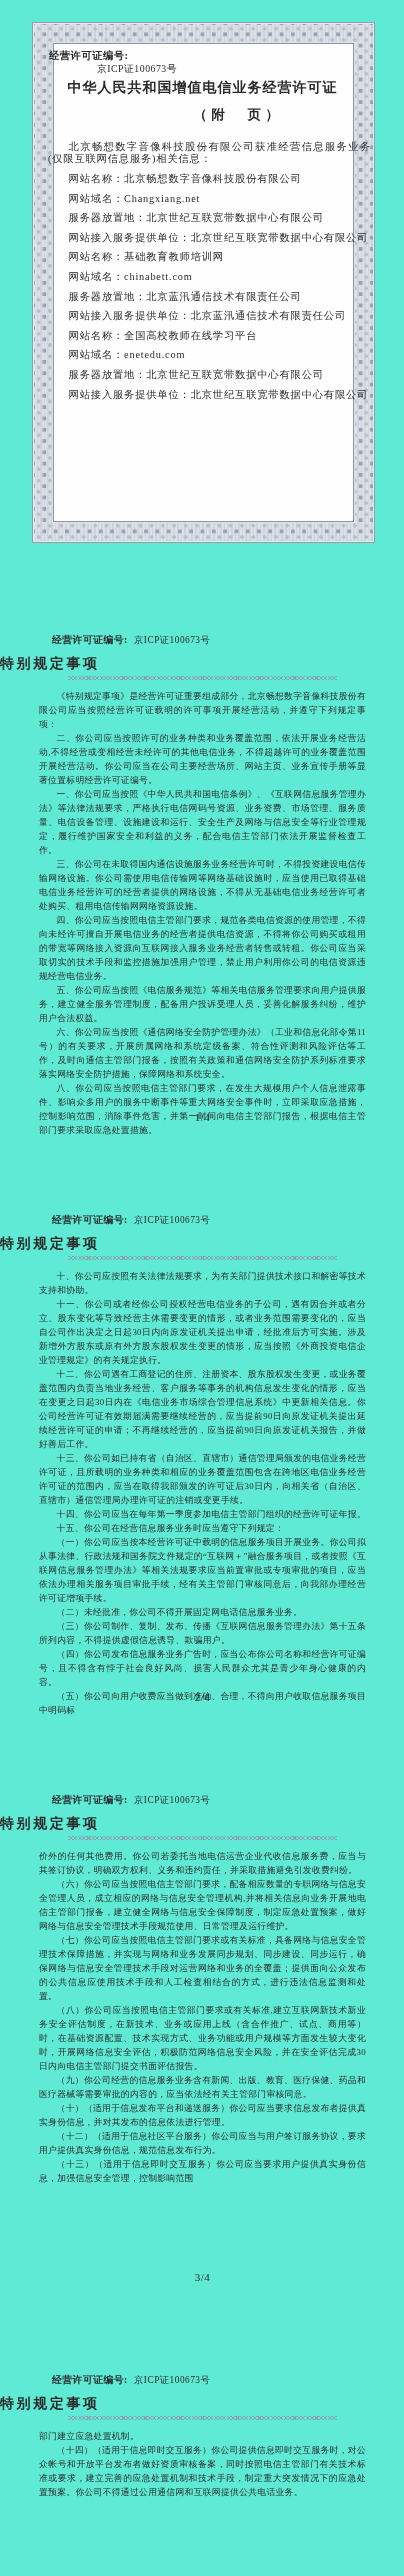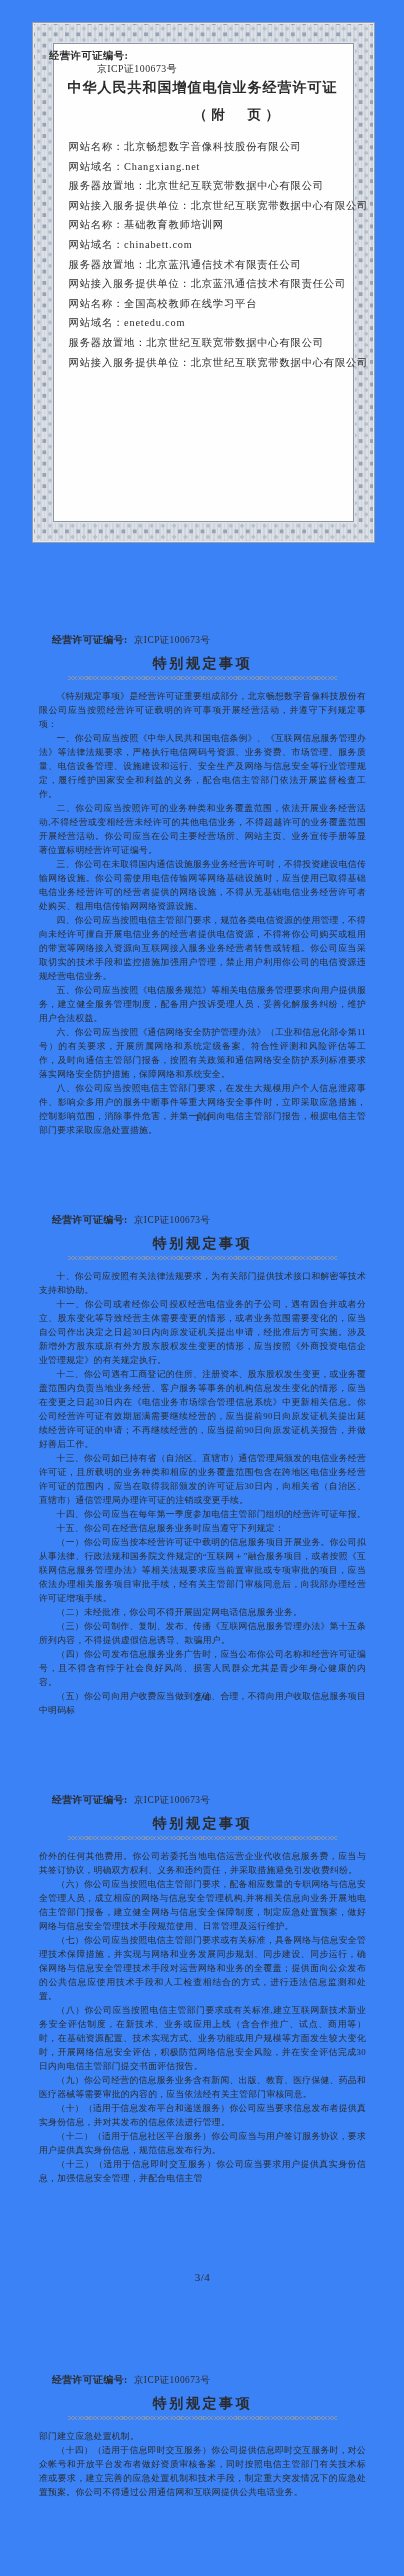--- a/index.html
+++ b/index.html
@@ -1,21 +1,21 @@
 <!DOCTYPE html>
 <html style="font-size:8.2px"><head>
 <meta charset="utf-8">
 <style>
   html,body{margin:0;padding:0;background:#ffffff;}
   .canvas{
     position:relative;width:405px;height:2873px;overflow:hidden;
     background:#fdfdfc;color:#2b2b2b;
     font-family:"Liberation Serif","DejaVu Serif",serif;
   }
-  .page{position:absolute;left:0;width:405px;background:#3b82f6;}
+  .page{position:absolute;left:0;width:405px;background:#5eead4;}
 
   
   .page-sep{
     position:absolute;left:0;width:405px;height:5.2px;
     background:linear-gradient(180deg,#d8d8d8 0%,#9d9d9d 45%,#c2c2c2 75%,#ececec 100%);
     border-top:0.5px solid #8f8f8f;
   }
 
   
   .cert-frame{
@@ -45,21 +45,21 @@
   .p1-body .para{
     margin:0 0 7.2px 0;font-size:10.3px;line-height:12.4px;text-indent:2em;letter-spacing:0.8px;
   }
 
   
   .pp{height:580px;}
   .pp-hdr{position:absolute;left:52px;top:61px;white-space:nowrap;}
   .pp-hdr .lbl{font-size:9.8px;font-weight:bold;letter-spacing:0.5px;}
   .pp-hdr .val{font-size:9.3px;margin-left:6.2px;letter-spacing:0.5px;}
   .pp-title{
-    position:absolute;left:0;top:82px;width:100%;margin:0;text-align:center;
+    position:absolute;left:0;top:82px;width:100%;margin:0;text-align:left;
     font-size:14px;font-weight:bold;letter-spacing:2.6px;
   }
   .zigzag{
     position:absolute;left:68px;top:103px;width:269px;height:3.6px;opacity:.85;
     background:
       repeating-linear-gradient(45deg,#8f98a6 0 0.8px,rgba(143,152,166,0) 0.8px 3.1px),
       repeating-linear-gradient(135deg,#8f98a6 0 0.8px,rgba(143,152,166,0) 0.8px 3.1px);
   }
   .pp-body{position:absolute;left:39px;top:116px;width:327px;text-align:justify;}
   .pp-body .para{
@@ -82,20 +82,21 @@
 
   <section class="page p1">
     <div class="cert-frame">
       <div class="cert-inner"></div>
     </div>
     <div class="p1-lic-label">经营许可证编号:</div>
     <div class="p1-lic-value">京ICP证100673号</div>
     <h1 class="p1-title">中华人民共和国增值电信业务经营许可证</h1>
     <h2 class="p1-subtitle">（附　页）</h2>
     <div class="p1-body">
+        <p class="para">北京畅想数字音像科技股份有限公司获准经营信息服务业务(仅限互联网信息服务)相关信息：</p>
         <p class="para">网站名称：北京畅想数字音像科技股份有限公司</p>
         <p class="para">网站域名：Changxiang.net</p>
         <p class="para">服务器放置地：北京世纪互联宽带数据中心有限公司</p>
         <p class="para">网站接入服务提供单位：北京世纪互联宽带数据中心有限公司</p>
         <p class="para">网站名称：基础教育教师培训网</p>
         <p class="para">网站域名：chinabett.com</p>
         <p class="para">服务器放置地：北京蓝汛通信技术有限责任公司</p>
         <p class="para">网站接入服务提供单位：北京蓝汛通信技术有限责任公司</p>
         <p class="para">网站名称：全国高校教师在线学习平台</p>
         <p class="para">网站域名：enetedu.com</p>
@@ -106,22 +107,22 @@
 
   <div class="page-sep sep1"></div>
   <section class="page pp pp1">
     <div class="pp-hdr">
       <span class="lbl">经营许可证编号:</span><span class="val">京ICP证100673号</span>
     </div>
     <h3 class="pp-title">特别规定事项</h3>
     <div class="zigzag"></div>
     <div class="pp-body">
         <p class="para">《特别规定事项》是经营许可证重要组成部分，北京畅想数字音像科技股份有限公司应当按照经营许可证载明的许可事项开展经营活动，并遵守下列规定事项：</p>
+        <p class="para">二、你公司应当按照许可的业务种类和业务覆盖范围，依法开展业务经营活动,不得经营或变相经营未经许可的其他电信业务，不得超越许可的业务覆盖范围开展经营活动。你公司应当在公司主要经营场所、网站主页、业务宣传手册等显著位置标明经营许可证编号。</p>
         <p class="para">一、你公司应当按照《中华人民共和国电信条例》、《互联网信息服务管理办法》等法律法规要求，严格执行电信网码号资源、业务资费、市场管理、服务质量、电信设备管理、设施建设和运行、安全生产及网络与信息安全等行业管理规定，履行维护国家安全和利益的义务，配合电信主管部门依法开展监督检查工作。</p>
-        <p class="para">二、你公司应当按照许可的业务种类和业务覆盖范围，依法开展业务经营活动,不得经营或变相经营未经许可的其他电信业务，不得超越许可的业务覆盖范围开展经营活动。你公司应当在公司主要经营场所、网站主页、业务宣传手册等显著位置标明经营许可证编号。</p>
         <p class="para">三、你公司在未取得国内通信设施服务业务经营许可时，不得投资建设电信传输网络设施。你公司需使用电信传输网等网络基础设施时，应当使用已取得基础电信业务经营许可的经营者提供的网络设施，不得从无基础电信业务经营许可者处购买、租用电信传输网网络资源设施。</p>
         <p class="para">四、你公司应当按照电信主管部门要求，规范各类电信资源的使用管理，不得向未经许可擅自开展电信业务的经营者提供电信资源，不得将你公司购买或租用的带宽等网络接入资源向互联网接入服务业务经营者转售或转租。你公司应当采取切实的技术手段和监控措施加强用户管理，禁止用户利用你公司的电信资源违规经营电信业务。</p>
         <p class="para">五、你公司应当按照《电信服务规范》等相关电信服务管理要求向用户提供服务，建立健全服务管理制度，配备用户投诉受理人员，妥善化解服务纠纷，维护用户合法权益。</p>
         <p class="para">六、你公司应当按照《通信网络安全防护管理办法》（工业和信息化部令第11号）的有关要求，开展所属网络和系统定级备案、符合性评测和风险评估等工作，及时向通信主管部门报备，按照有关政策和通信网络安全防护系列标准要求落实网络安全防护措施，保障网络和系统安全。</p>
         <p class="para">八、你公司应当按照电信主管部门要求，在发生大规模用户个人信息泄露事件、影响众多用户的服务中断事件等重大网络安全事件时，立即采取应急措施，控制影响范围，消除事件危害，并第一时间向电信主管部门报告，根据电信主管部门要求采取应急处置措施。</p>
       </div>
     <div class="pp-num">1/4</div>
   </section>
 
   <div class="page-sep sep2"></div>
@@ -155,21 +156,21 @@
     <h3 class="pp-title">特别规定事项</h3>
     <div class="zigzag"></div>
     <div class="pp-body">
         <p class="para cont">价外的任何其他费用。你公司若委托当地电信运营企业代收信息服务费，应当与其签订协议，明确双方权利、义务和违约责任，并采取措施避免引发收费纠纷。</p>
         <p class="para">（六）你公司应当按照电信主管部门要求，配备相应数量的专职网络与信息安全管理人员，成立相应的网络与信息安全管理机构,并将相关信息向业务开展地电信主管部门报备，建立健全网络与信息安全保障制度，制定应急处置预案，做好网络与信息安全管理技术手段规范使用、日常管理及运行维护。</p>
         <p class="para">（七）你公司应当按照电信主管部门要求或有关标准，具备网络与信息安全管理技术保障措施，并实现与网络和业务发展同步规划、同步建设、同步运行，确保网络与信息安全管理技术手段对运营网络和业务的全覆盖；提供面向公众发布的公共信息应使用技术手段和人工检查相结合的方式，进行违法信息监测和处置。</p>
         <p class="para">（八）你公司应当按照电信主管部门要求或有关标准,建立互联网新技术新业务安全评估制度，在新技术、业务或应用上线（含合作推广、试点、商用等）时，在基础资源配置、技术实现方式、业务功能或用户规模等方面发生较大变化时，开展网络信息安全评估，积极防范网络信息安全风险，并在安全评估完成30日内向电信主管部门提交书面评估报告。</p>
         <p class="para">（九）你公司经营的信息服务业务含有新闻、出版、教育、医疗保健、药品和医疗器械等需要审批的内容的，应当依法经有关主管部门审核同意。</p>
         <p class="para">（十）（适用于信息发布平台和递送服务）你公司应当要求信息发布者提供真实身份信息，并对其发布的信息依法进行管理。</p>
         <p class="para">（十二）（适用于信息社区平台服务）你公司应当与用户签订服务协议，要求用户提供真实身份信息，规范信息发布行为。</p>
-        <p class="para">（十三）（适用于信息即时交互服务）你公司应当要求用户提供真实身份信息，加强信息安全管理，并配合电信主管</p>
+        <p class="para">（十三）（适用于信息即时交互服务）你公司应当要求用户提供真实身份信息，加强信息安全管理，控制影响范围</p>
       </div>
     <div class="pp-num">3/4</div>
   </section>
 
   <div class="page-sep sep4"></div>
   <section class="page pp pp4">
     <div class="pp-hdr">
       <span class="lbl">经营许可证编号:</span><span class="val">京ICP证100673号</span>
     </div>
     <h3 class="pp-title">特别规定事项</h3>

